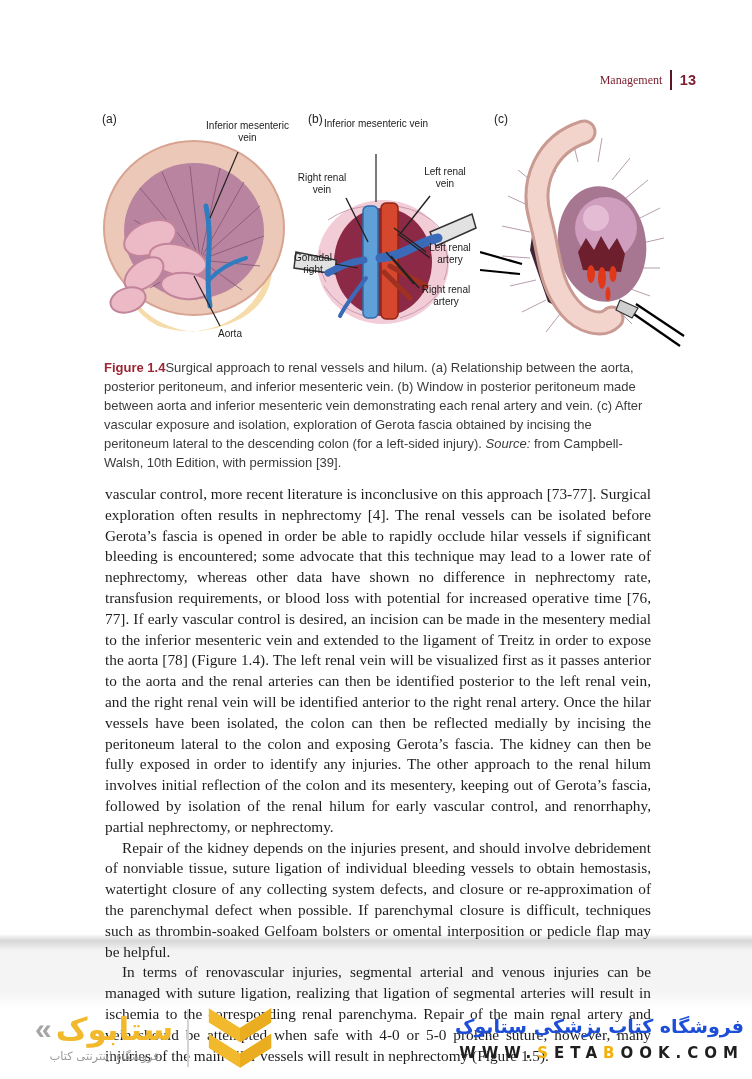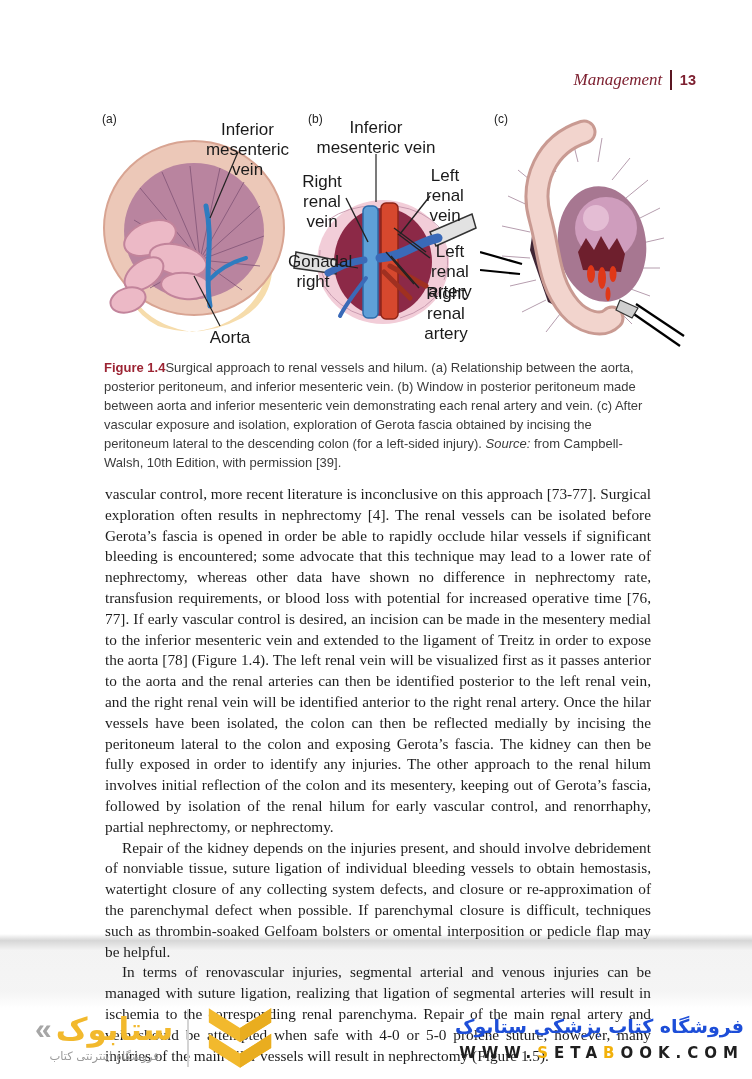--- a/index.html
+++ b/index.html
@@ -8,38 +8,38 @@
   .page {
     position:relative; width:752px; height:1079px; background:#ffffff;
     overflow:hidden; margin:0 auto;
   }
   
   .header {
     position:absolute; top:70px; right:56px;
     display:flex; align-items:center; gap:8px;
   }
   .header .section {
-    font-style:italic; font-size:17px; color:#7d2030;
+    font-size:12px; color:#7d2030;
     font-family:"Liberation Serif", serif;
   }
   .header .vbar { width:1.5px; height:20px; background:#5a1622; }
   .header .pageno {
     font-weight:bold; font-size:14.5px; color:#7d2030;
     font-family:"Liberation Sans", sans-serif;
   }
   
   .figure-row { position:absolute; top:110px; left:92px; width:600px; height:245px; }
   .panel { position:absolute; top:0; height:240px; }
   .panel svg { position:absolute; left:0; top:0; }
   .panel-a { left:0; width:205px; }
   .panel-b { left:196px; width:192px; }
   .panel-c { left:388px; width:205px; }
   .ptag { position:absolute; font-size:12px; color:#222; z-index:3; }
   .flabel {
-    position:absolute; font-size:17px; line-height:1.18; color:#1a1a1a;
+    position:absolute; font-size:10px; line-height:1.18; color:#1a1a1a;
     text-align:center; z-index:3;
   }
   
   .caption {
     position:absolute; left:104px; top:358px; width:554px;
     font-size:13px; line-height:19px; color:#3c3c3c;
     font-family:"Liberation Sans", sans-serif;
   }
   .caption .figlabel { font-weight:bold; color:#9c2433; }
   .caption .src { font-style:italic; }

